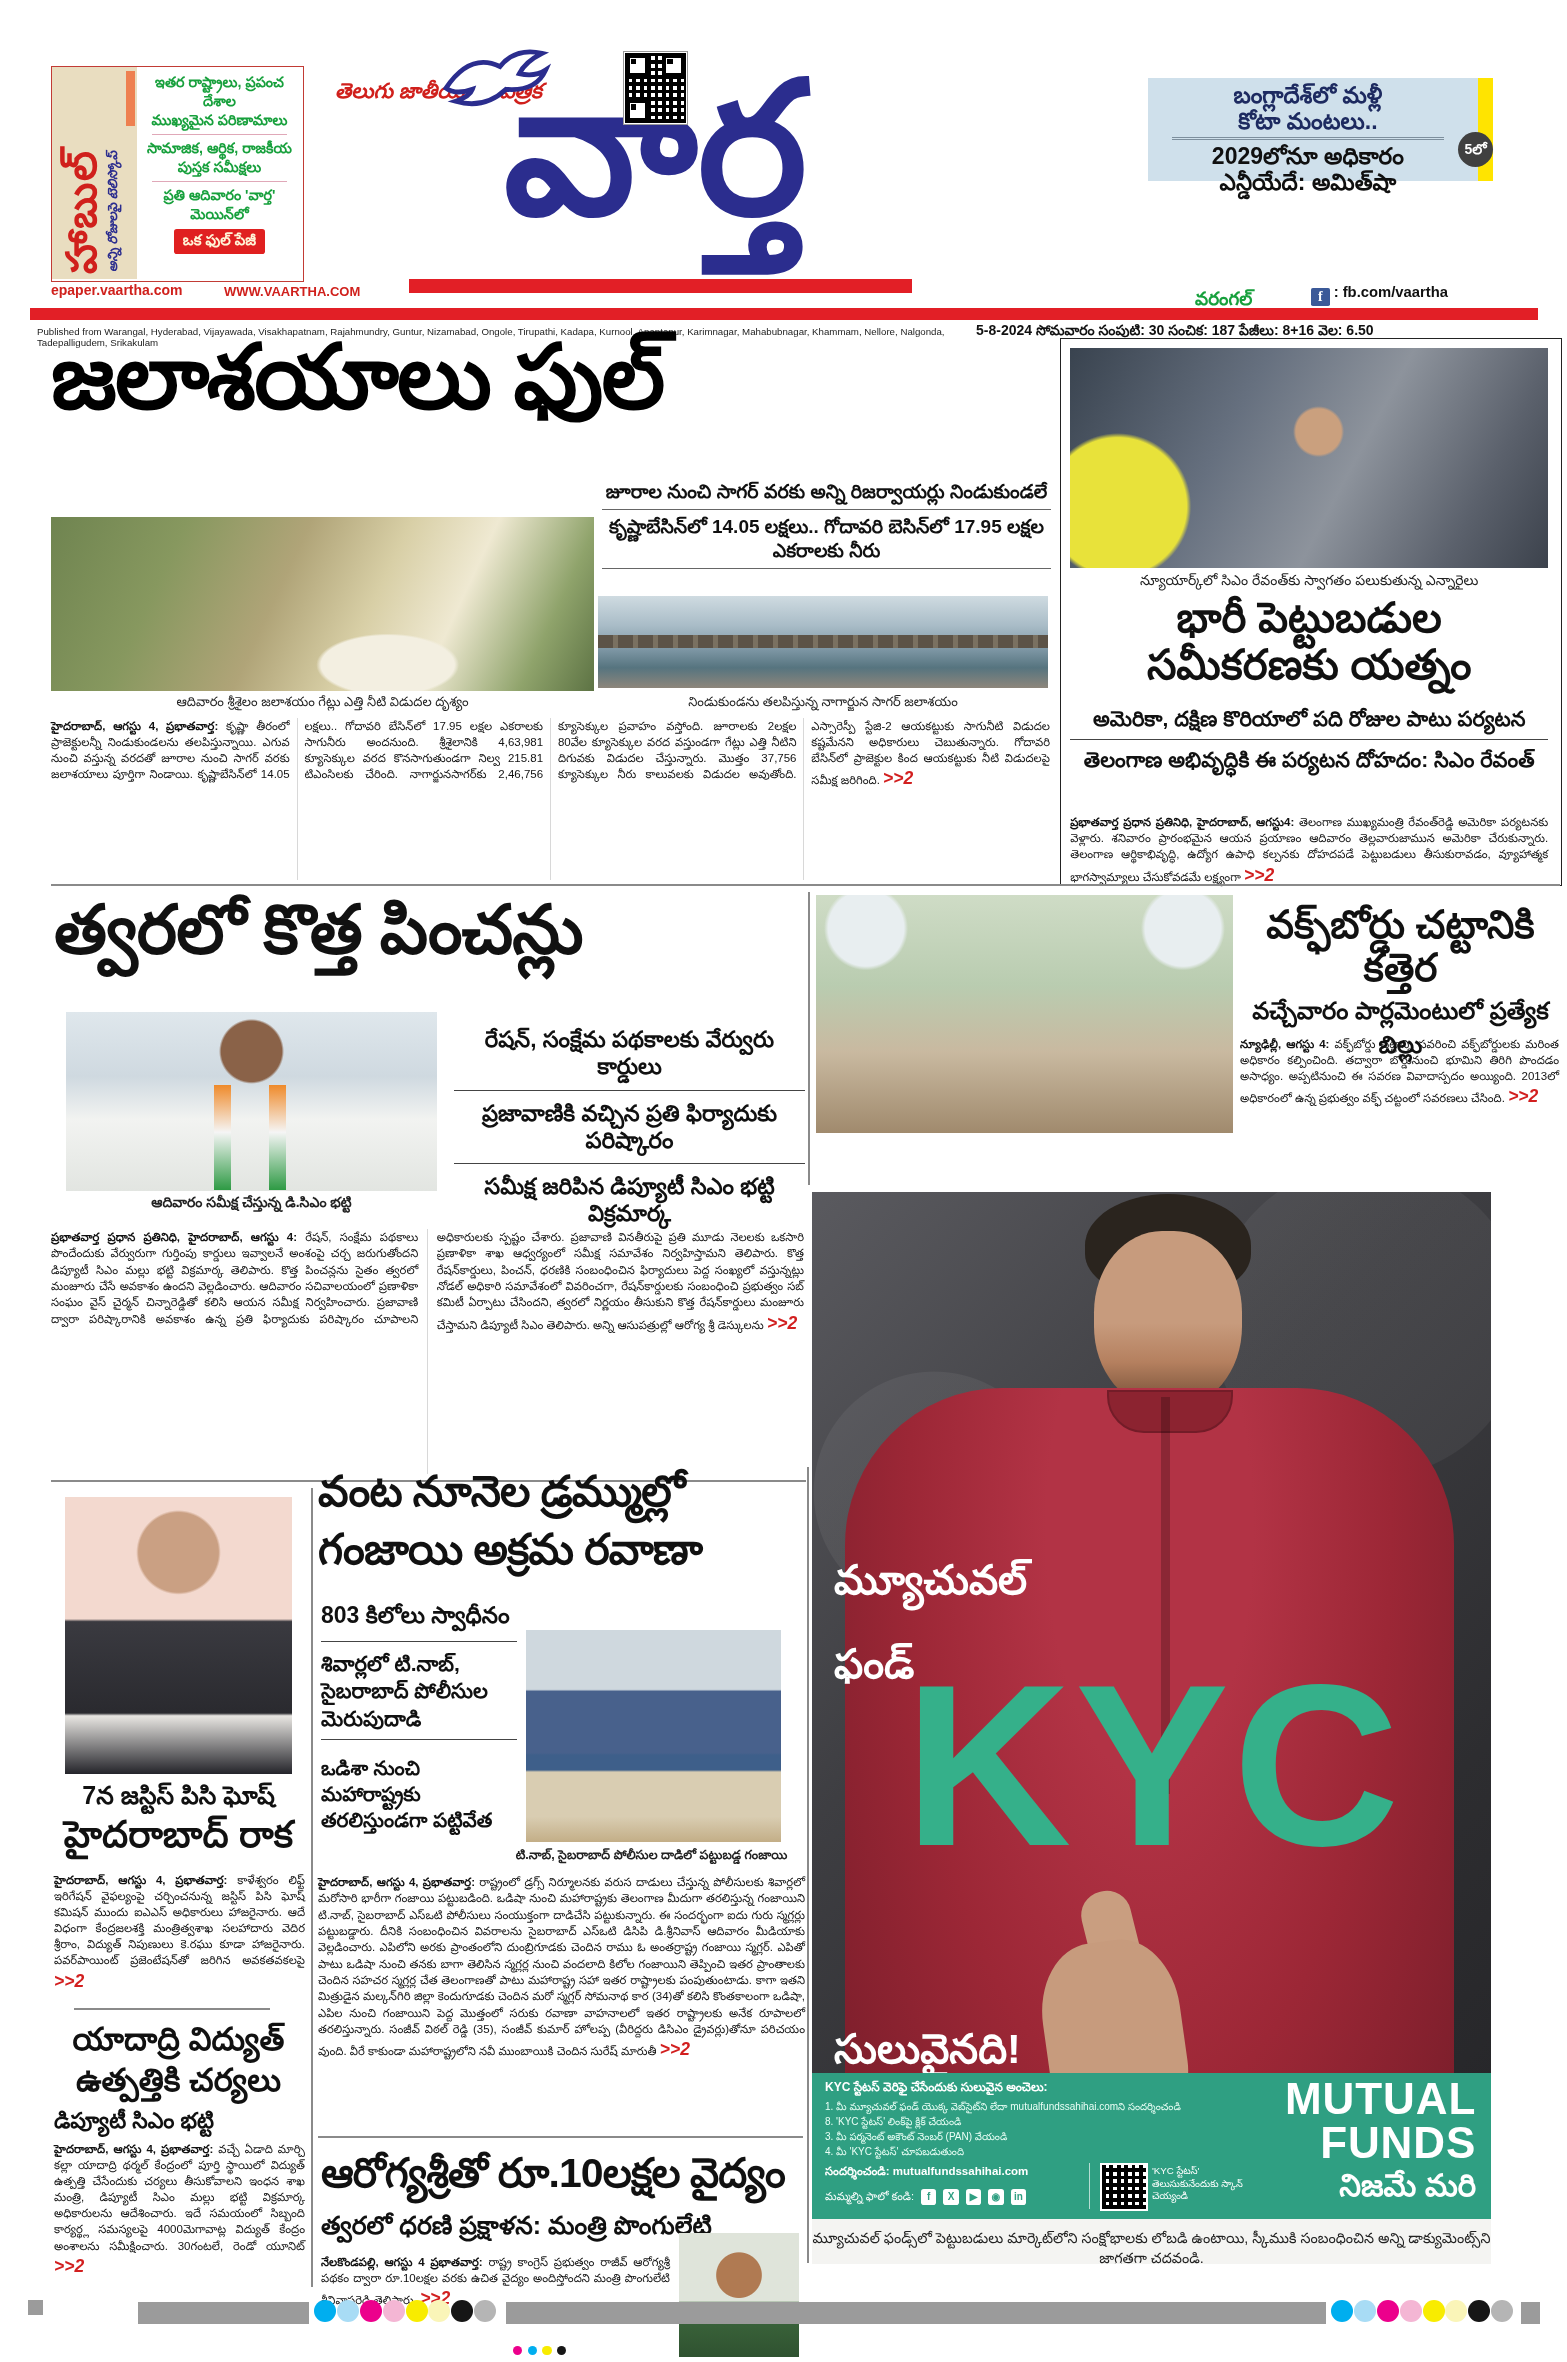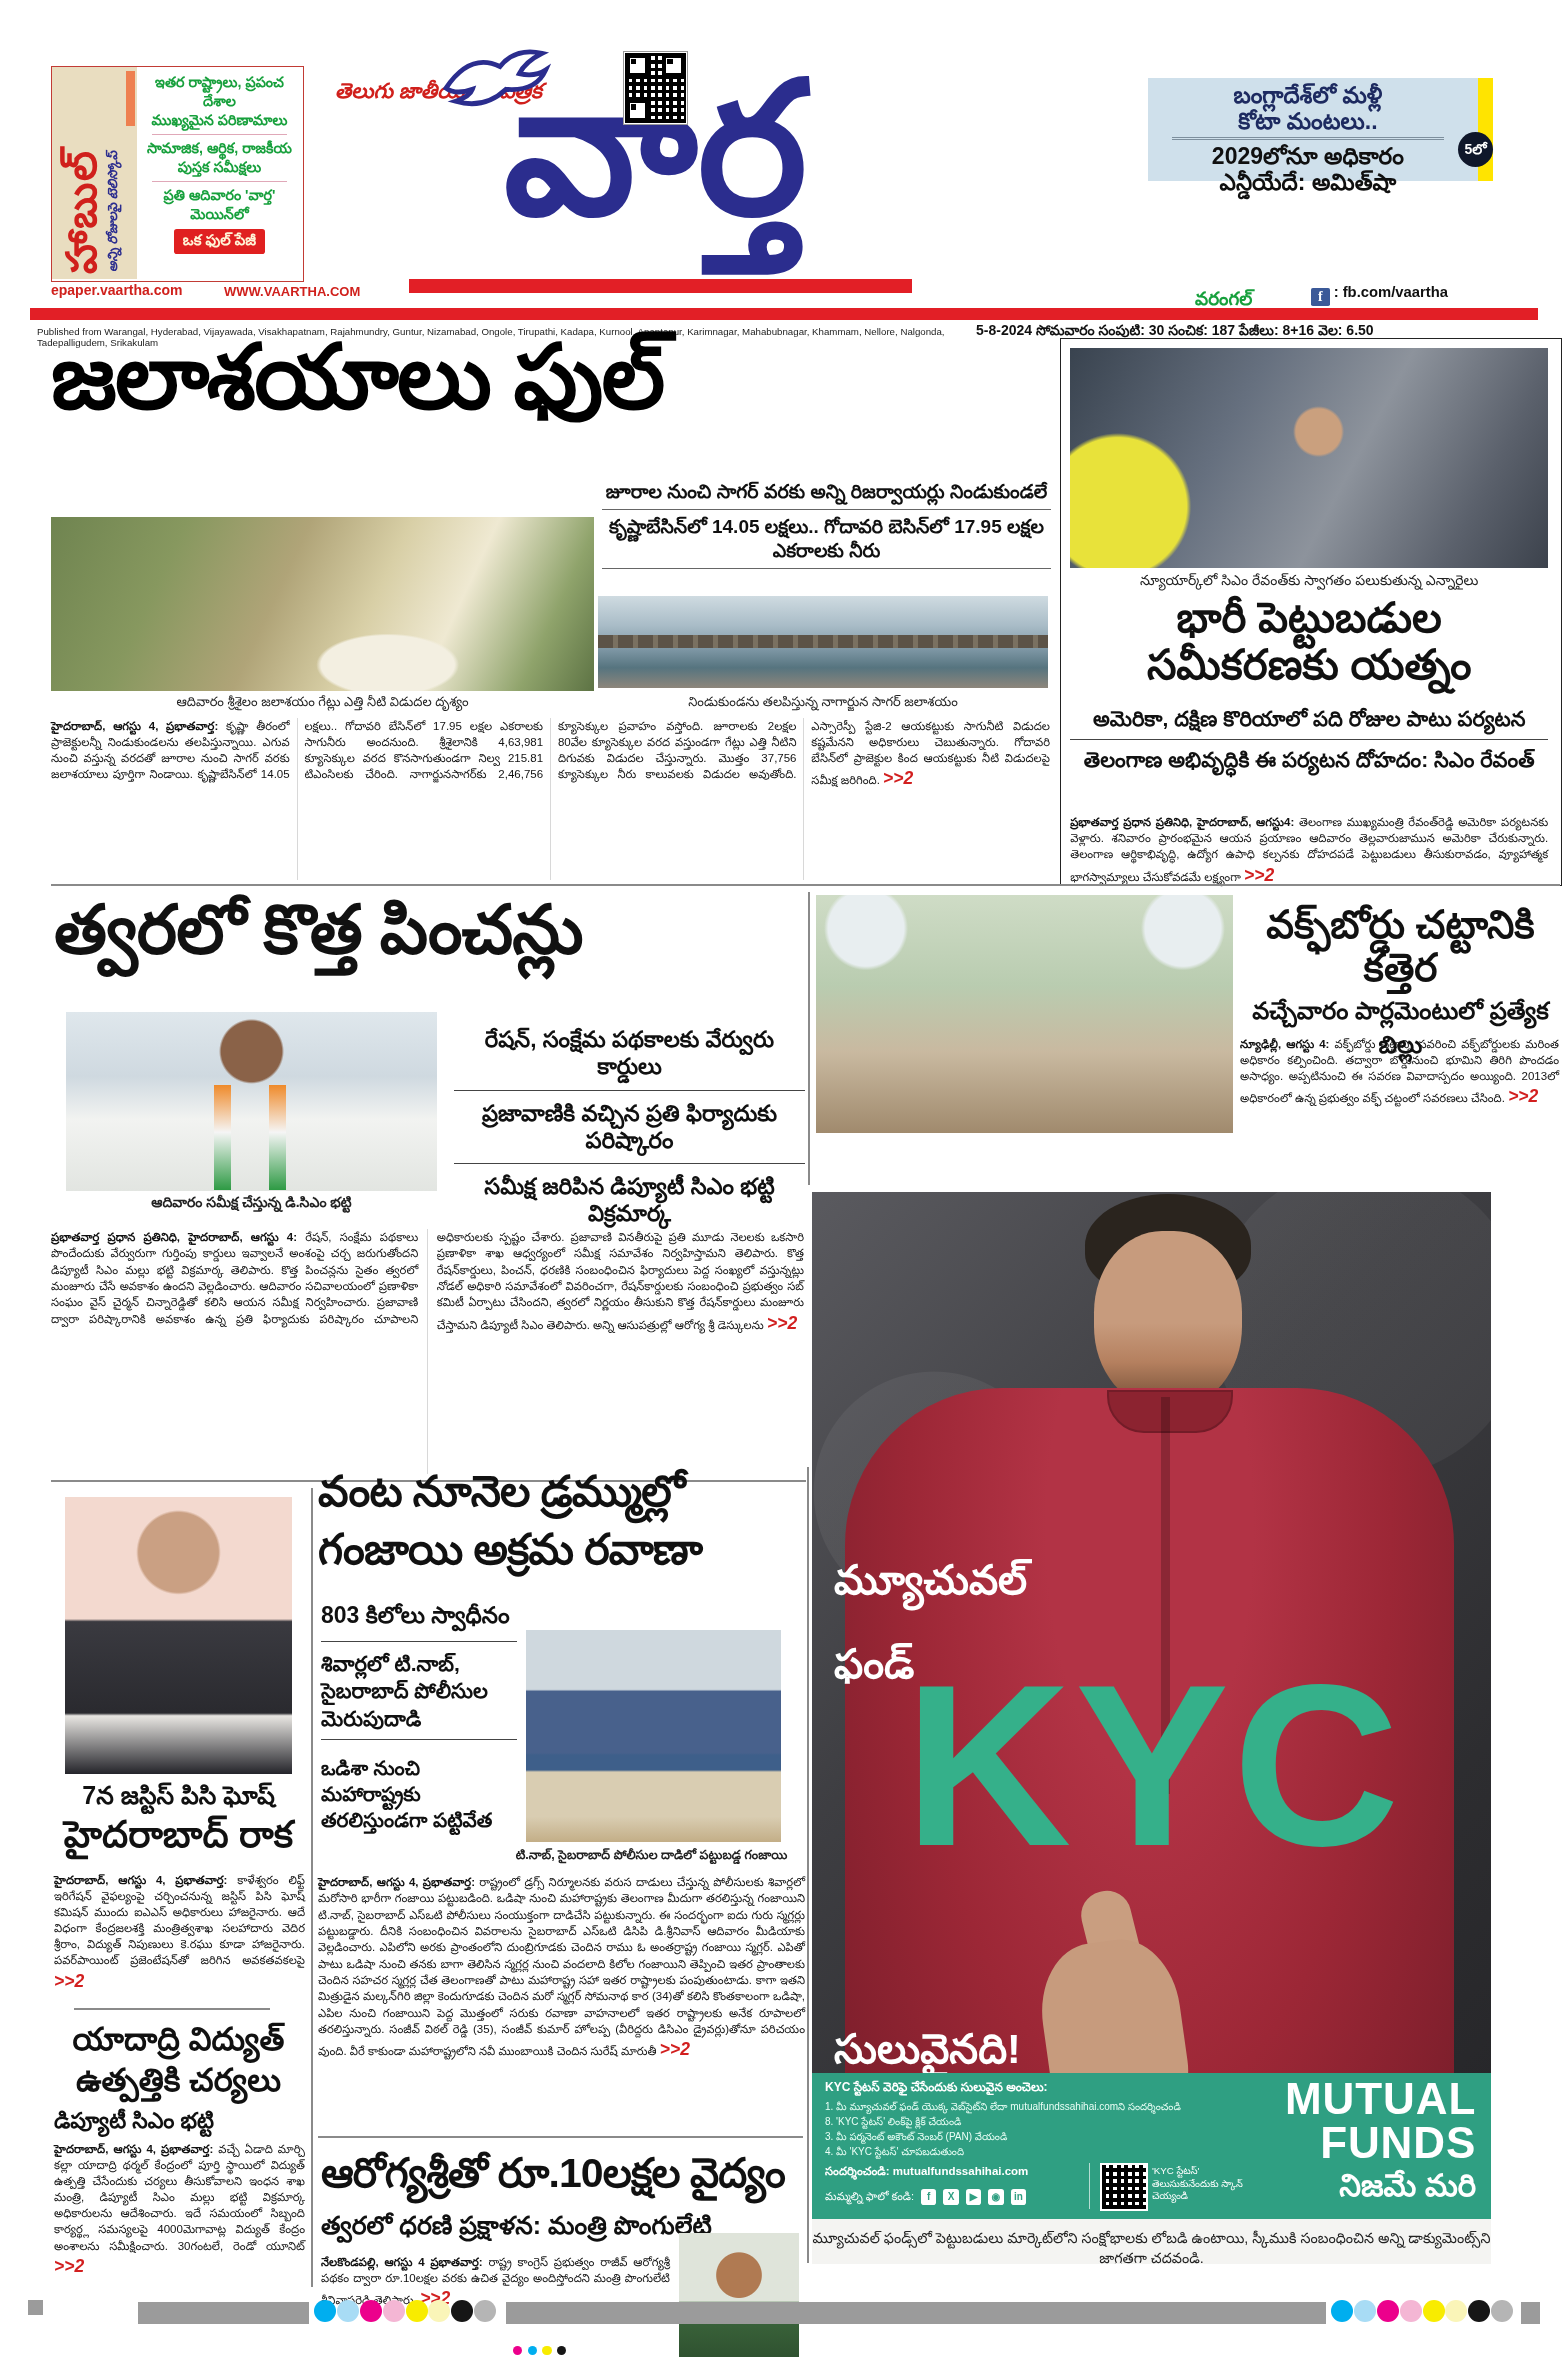--- a/index.html
+++ b/index.html
@@ -33,21 +33,21 @@
   #logoBar{left:409px;top:279px;width:503px;height:14px;background:#e21f26}
   #qr,.qrbox{background:repeating-linear-gradient(0deg,#000 0 3.7px,transparent 3.7px 7.4px),
              repeating-linear-gradient(90deg,#000 0 3.7px,#fff 3.7px 7.4px)}
   #qr{left:624px;top:52px;width:61px;height:70px;border:1.8px solid #fff;outline:0.9px solid #999}
   #teaser{left:1148px;top:78px;width:345px;height:103px;background:#cfe0eb}
   #teaserYellow{right:0;top:0;width:14.8px;height:103px;background:#ffe400}
   #teaserTxt{left:7.4px;top:3.7px;width:305px;text-align:center}
   .tz1{color:#1d2a60;font-weight:bold;font-size:23px;line-height:1.14}
   .tz2{color:#101010;font-weight:bold;font-size:23px;line-height:1.14}
   #teaserDiv{border-top:3.7px double #7d8f9d;margin:2.8px 16.6px}
-  #teaserBadge{right:0px;top:54px;width:35px;height:35px;border-radius:50%;background:#0f172a;
+  #teaserBadge{right:0px;top:54px;width:35px;height:35px;border-radius:50%;background:#404040;
                color:#fff;font-weight:bold;font-size:14px;line-height:35px;text-align:center}
   #edition{left:1195px;top:288px;color:#17a03c;font-weight:bold;font-size:18.5px}
   #fbRow{left:1311px;top:284px;font-weight:bold;font-size:14.8px}
   #fbIcon{display:inline-block;width:18.5px;height:18.5px;background:#3b5998;color:#fff;
           font:bold 14px/18.5px "Liberation Serif",serif;text-align:center;vertical-align:-3.7px;border-radius:1.8px}
   #redbar{left:29.5px;top:308px;width:1508px;height:12px;background:#e21f26}
   #pubLine{left:37px;top:326px;width:923px;font-size:9.7px;color:#222}
   #issueLine{left:976px;top:322px;width:565px;font-size:14px;font-weight:bold}
   
   #leadHead{left:51px;top:332px;width:1001px;font-size:90px;font-weight:bold;color:#000;

